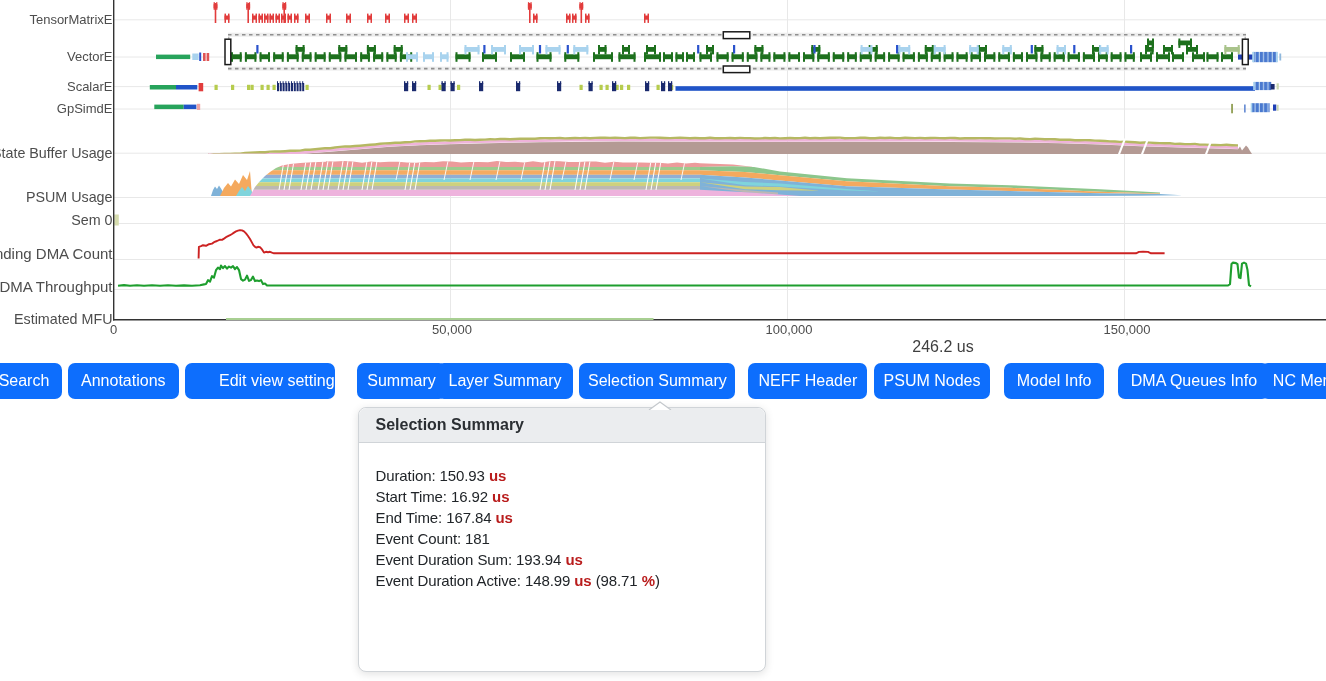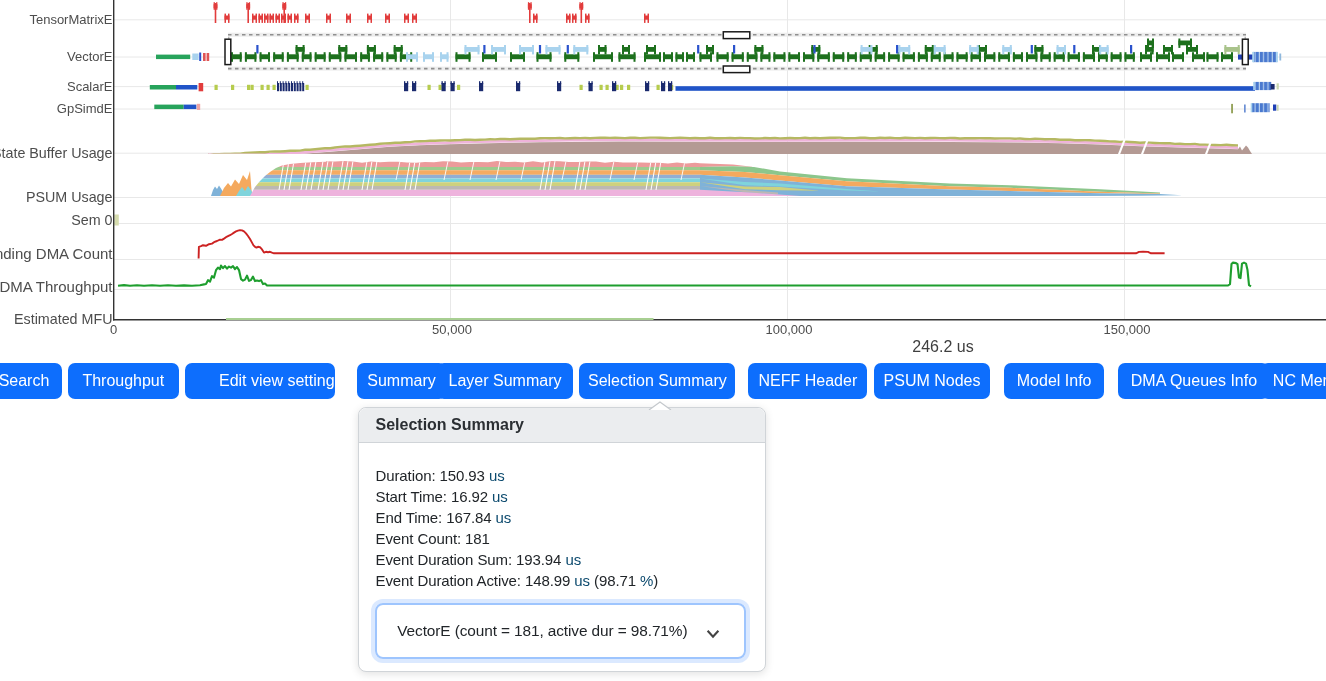--- a/index.html
+++ b/index.html
@@ -5,21 +5,21 @@
 * { margin:0; padding:0; box-sizing:border-box; }
 body { width:1326px; height:681px; background:#ffffff; font-family:"Liberation Sans", sans-serif; position:relative; overflow:hidden; }
 svg text { font-family:"Liberation Sans", sans-serif; }
 .btn { position:absolute; top:363px; height:35.5px; background:#0d6efd; color:#ffffff; border-radius:7px;
   font-size:16px; display:flex; align-items:center; justify-content:center; white-space:nowrap; }
 .popup { position:absolute; left:358px; top:407.3px; width:407.5px; height:264.7px; background:#ffffff;
   border:1px solid #d0d4d8; border-radius:8px; box-shadow:0 2px 8px rgba(0,0,0,0.12); }
 .popup-head { height:35px; background:#ebedef; border-bottom:1px solid #d0d4d8; border-radius:8px 8px 0 0;
   font-size:16px; font-weight:600; color:#2b2f33; display:flex; align-items:center; padding-left:16.5px; }
 .popup-body { position:absolute; left:16.5px; top:56.5px; font-size:15px; letter-spacing:-0.1px; color:#212529; line-height:21px; }
-.u { font-weight:normal; color:#0c4a6e; }
+.u { font-weight:bold; color:#b91c1c; }
 .sel { position:absolute; left:16.3px; top:195px; width:371px; height:56px; border:2px solid #9ec5fe;
   border-radius:8px; box-shadow:0 0 0 4px rgba(13,110,253,0.15); font-size:15.4px; letter-spacing:-0.1px; color:#212529;
   display:flex; align-items:center; padding-left:20px; }
 .chev { position:absolute; right:24px; top:21.5px; width:14px; height:14px; }
 .notch { position:absolute; left:289px; top:-7.6px; width:24px; height:9px; }
 </style>
 </head>
 <body>
 <svg width="1326" height="358" viewBox="0 0 1326 358">
 <defs>
@@ -624,21 +624,21 @@
 <text x="112.5" y="258.6" font-size="15" text-anchor="end" fill="#4d4d4d" font-weight="normal">Pending DMA Count</text>
 <text x="112.5" y="292.1" font-size="15" text-anchor="end" fill="#4d4d4d" font-weight="normal">DMA Throughput</text>
 <text x="112.5" y="324.3" font-size="14.3" text-anchor="end" fill="#4d4d4d" font-weight="normal">Estimated MFU</text>
 <text x="110.0" y="333.5" font-size="13" text-anchor="start" fill="#4d4d4d" font-weight="normal">0</text>
 <text x="452.0" y="333.5" font-size="13" text-anchor="middle" fill="#4d4d4d" font-weight="normal">50,000</text>
 <text x="789.0" y="333.5" font-size="13" text-anchor="middle" fill="#4d4d4d" font-weight="normal">100,000</text>
 <text x="1127.0" y="333.5" font-size="13" text-anchor="middle" fill="#4d4d4d" font-weight="normal">150,000</text>
 <text x="943.0" y="352.3" font-size="16" text-anchor="middle" fill="#3f3f3f" font-weight="normal">246.2 us</text>
 </svg>
 <div class="btn" style="left:-14px;width:76px;">Search</div>
-<div class="btn" style="left:68px;width:110.6px;">Throughput</div>
+<div class="btn" style="left:68px;width:110.6px;">Annotations</div>
 <div class="btn" style="left:184.9px;width:149.8px;padding-left:42px;">Edit view settings</div>
 <div class="btn" style="left:357px;width:89px;">Summary</div>
 <div class="btn" style="left:436.8px;width:136.4px;">Layer Summary</div>
 <div class="btn" style="left:579.3px;width:156.1px;">Selection Summary</div>
 <div class="btn" style="left:748.3px;width:119.2px;">NEFF Header</div>
 <div class="btn" style="left:874px;width:116px;">PSUM Nodes</div>
 <div class="btn" style="left:996.3px;width:99.7px;margin-left:8px;">Model Info</div>
 <div class="btn" style="left:1102.4px;width:151.1px;margin-left:16px;">DMA Queues Info</div>
 <div class="btn" style="left:1260.5px;width:110px;">NC Memory</div>
 <div class="popup">
@@ -648,18 +648,13 @@
     </svg>
 <div class="popup-head">Selection Summary</div>
 <div class="popup-body">
 Duration: 150.93 <span class="u">us</span><br>
 Start Time: 16.92 <span class="u">us</span><br>
 End Time: 167.84 <span class="u">us</span><br>
 Event Count: 181<br>
 Event Duration Sum: 193.94 <span class="u">us</span><br>
 Event Duration Active: 148.99 <span class="u">us</span> (98.71 <span class="u">%</span>)
 </div>
-<div class="sel">VectorE (count = 181, active dur = 98.71%)
-<svg class="chev" viewBox="0 0 13 13">
-        <polyline points="1.5,3.5 6.5,9 11.5,3.5" fill="none" stroke="#444" stroke-width="2"></polyline>
-      </svg>
-</div>
 </div>
 
 </body></html>

